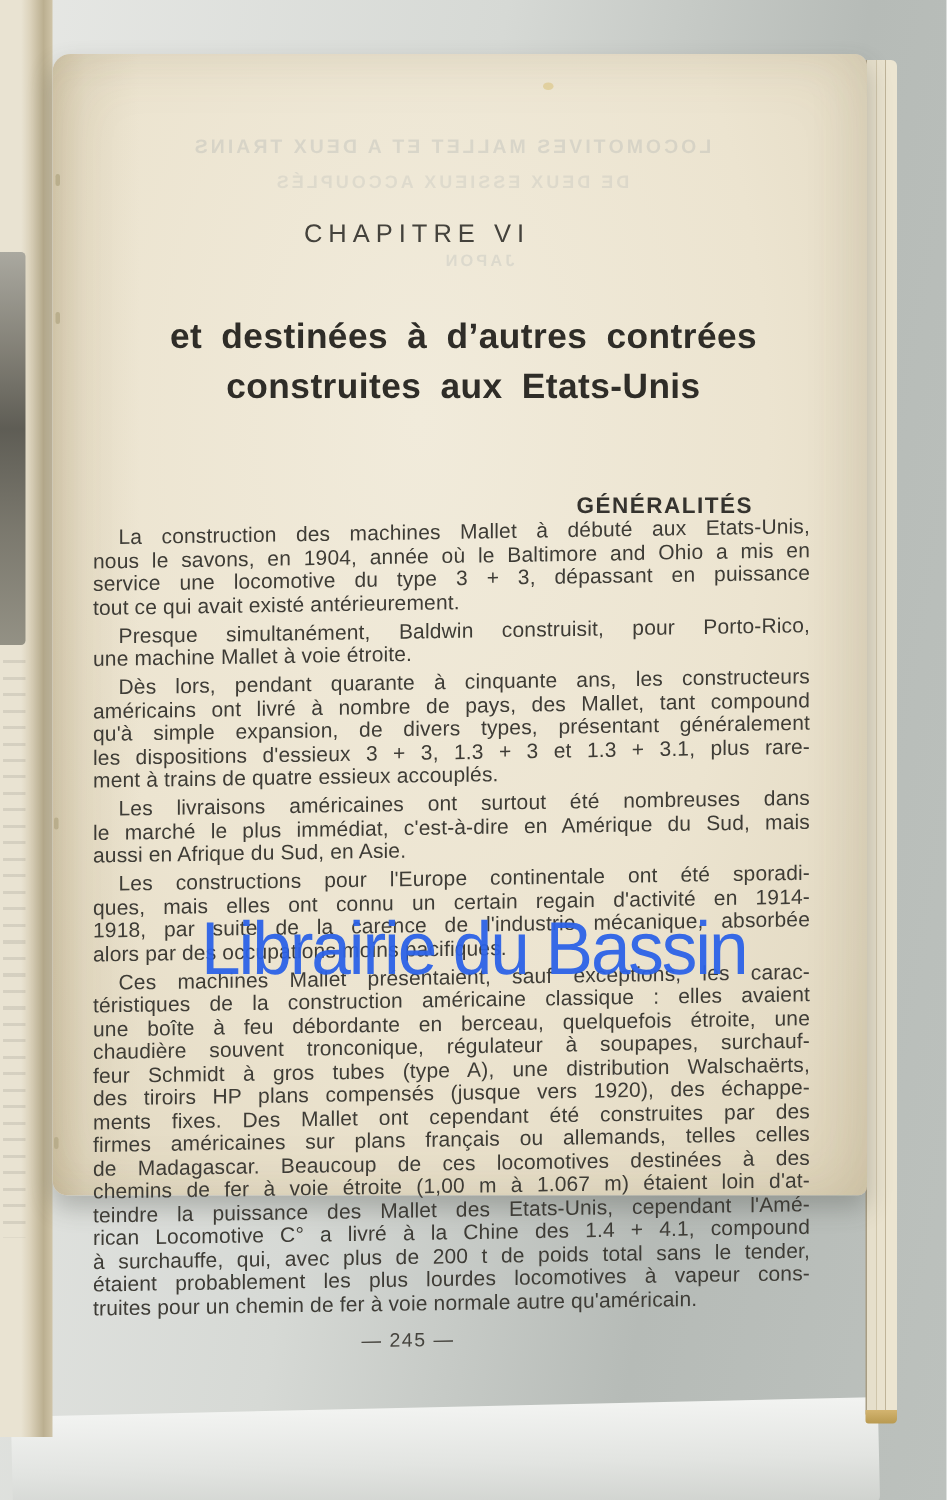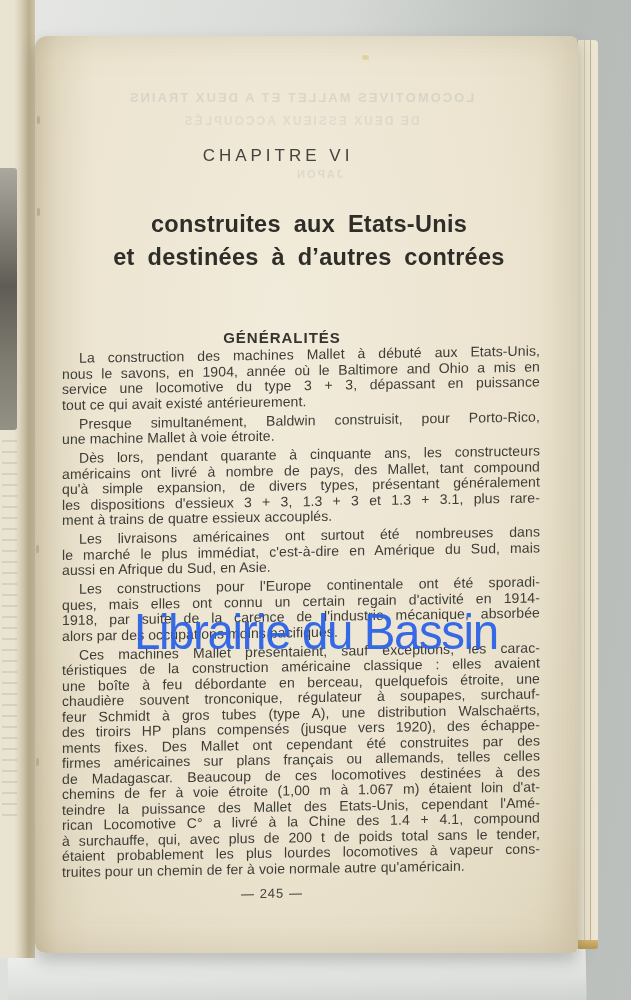--- a/index.html
+++ b/index.html
@@ -48,21 +48,21 @@
   }
   .facing-microtext{
     left:2px;top:440px;width:15px;height:385px;z-index:3;
     background:repeating-linear-gradient(180deg,rgba(75,75,70,.25) 0 2px,rgba(0,0,0,0) 2px 11px);
     opacity:.5;
   }
   .stitch{width:3px;height:8px;background:#b5a987;border-radius:2px;z-index:4;opacity:.85;}
 
   
   .main-page{
-    left:35px;top:36px;width:543px;height:917px;z-index:3;
+    left:35px;top:36px;width:543px;height:761px;z-index:3;
     background:
       linear-gradient(90deg,rgba(160,140,95,.28) 0,rgba(214,203,176,.35) 22px,rgba(0,0,0,0) 58px),
       radial-gradient(ellipse at 45% 32%,#f1ebdb 0%,var(--paper-cream) 55%,#e3dac3 85%,#dcd1b6 100%);
     border-radius:12px 8px 6px 10px;
     box-shadow:0 8px 16px rgba(70,72,66,.30),
                inset 0 0 46px rgba(120,100,60,.10),
                inset -14px 0 26px rgba(120,100,60,.08);
   }
   .foxing-dot{left:362px;top:55px;width:7px;height:5px;border-radius:50%;
     background:#d9c178;opacity:.55;z-index:4;}
@@ -83,21 +83,21 @@
     position:absolute;top:110px;width:100%;text-align:center;
     font-size:17px;letter-spacing:4px;color:#44423c;
     padding-right:46px;z-index:2;
   }
   .book-title{
     position:absolute;top:172px;width:100%;text-align:center;z-index:2;
     font-size:23.5px;font-weight:bold;line-height:33px;color:#2f2d28;
     word-spacing:6px;letter-spacing:.3px;padding-left:16px;
   }
   .section-heading{
-    position:absolute;top:293px;width:100%;text-align:center;z-index:2;
+    position:absolute;top:293px;width:100%;text-align:right;z-index:2;
     font-size:15px;font-weight:bold;letter-spacing:1px;color:#35332e;
     padding-right:38px;
   }
   .body-skew{
     position:absolute;top:315px;left:0;width:100%;z-index:2;
     transform:skewY(-0.9deg);transform-origin:0 50%;
   }
   .para{margin:0 0 3.5px 0;font-size:14px;line-height:15.5px;letter-spacing:.1px;}
   .bline{text-align:justify;text-align-last:justify;white-space:nowrap;}
   .bline.first{text-indent:17px;}
@@ -131,22 +131,22 @@
 
 <div class="abs main-page">
   <div class="content">
     <div class="ghost-box">
         <div class="ghost-line">LOCOMOTIVES MALLET ET A DEUX TRAINS</div>
         <div class="ghost-line">DE DEUX ESSIEUX ACCOUPLÉS</div>
         <div class="ghost-line">JAPON</div>
       </div>
     <div class="chapter-heading">CHAPITRE VI</div>
     <div class="book-title">
+        <div class="title-line">et destinées à d’autres contrées</div>
         <div class="title-line">construites aux Etats-Unis</div>
-        <div class="title-line">et destinées à d’autres contrées</div>
       </div>
     <div class="section-heading">GÉNÉRALITÉS</div>
     <div class="body-skew">
       <div>
           <div class="para">
             <div class="bline first">La construction des machines Mallet à débuté aux Etats-Unis,</div>
             <div class="bline">nous le savons, en 1904, année où le Baltimore and Ohio a mis en</div>
             <div class="bline">service une locomotive du type 3 + 3, dépassant en puissance</div>
             <div class="bline plast">tout ce qui avait existé antérieurement.</div>
           </div>

